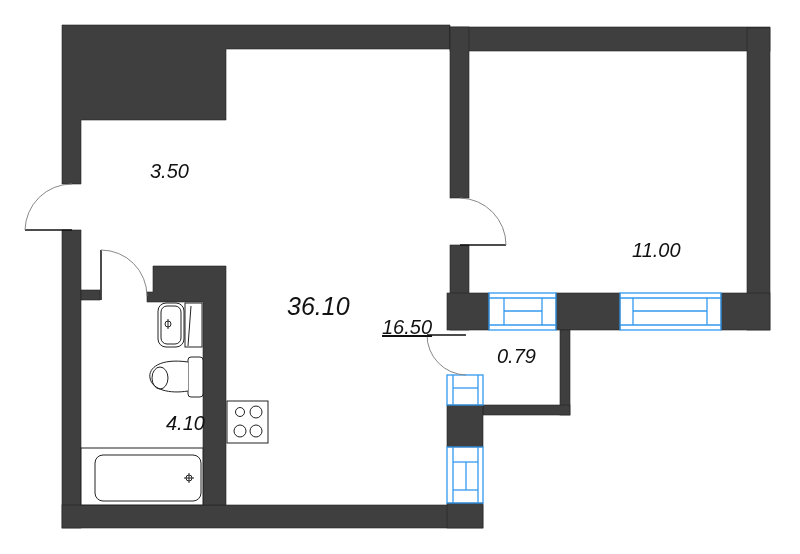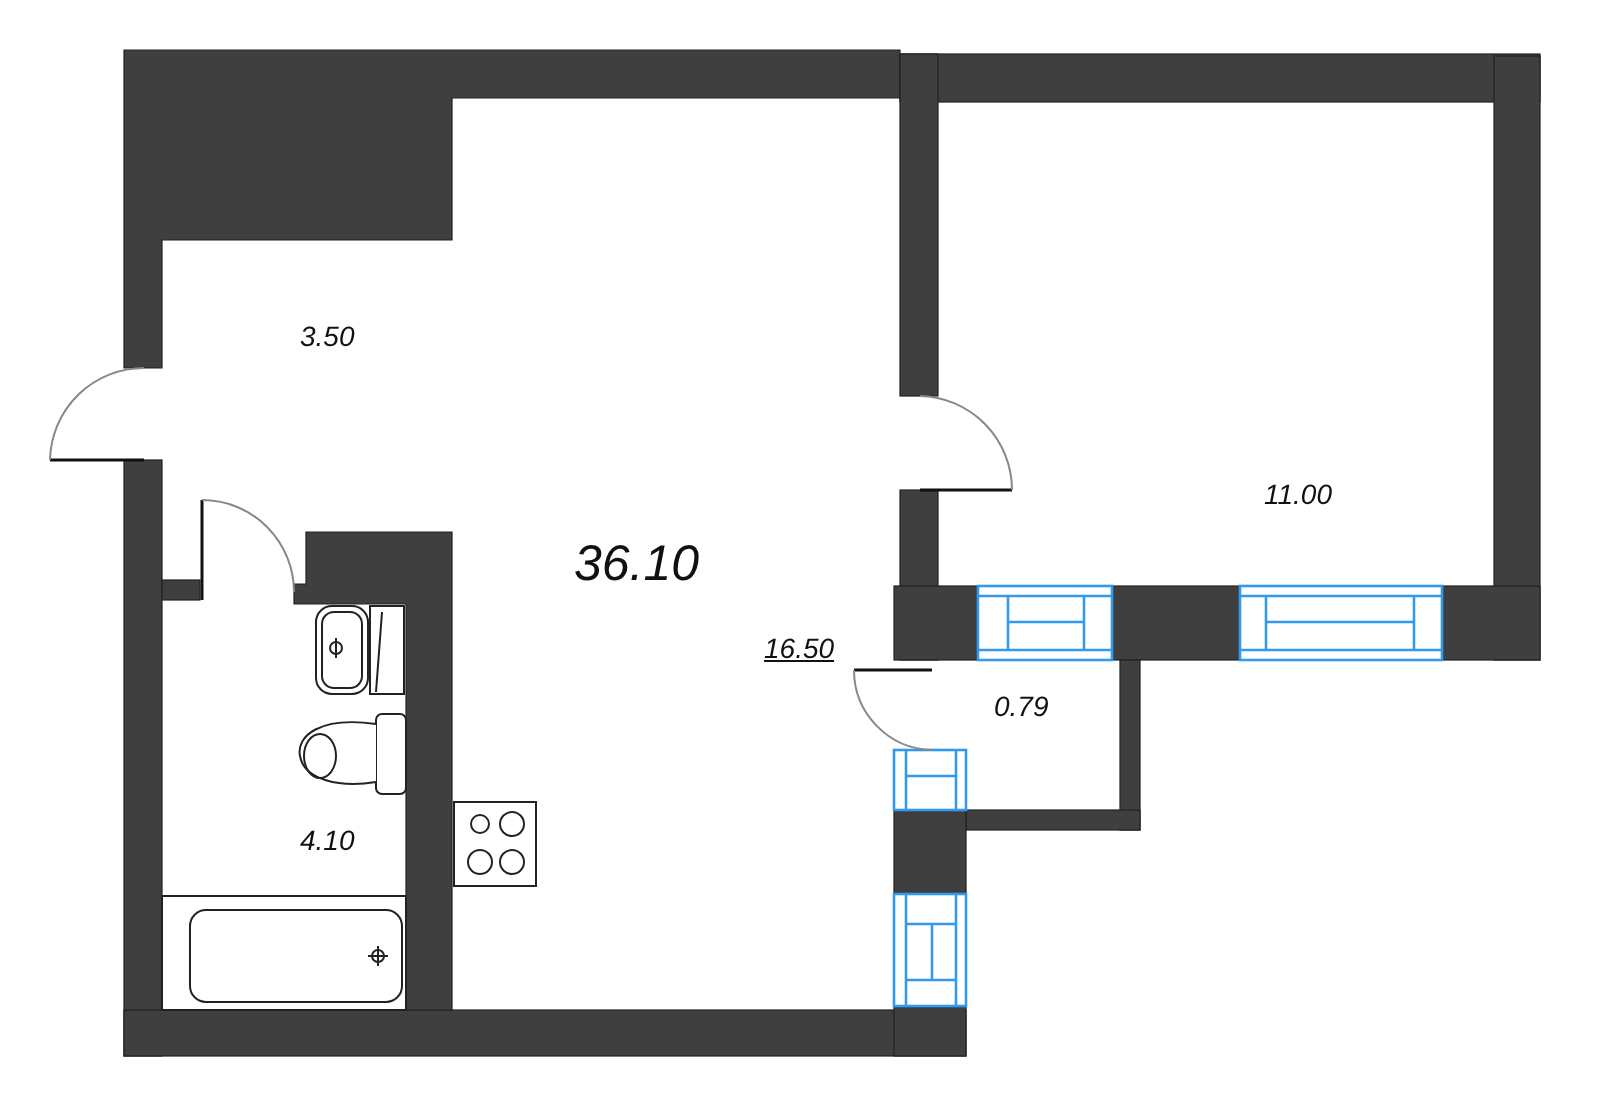--- a/index.html
+++ b/index.html
@@ -1,20 +1,20 @@
 <!DOCTYPE html>
 <html><head>
 <meta charset="utf-8">
 <style>
   html,body{margin:0;padding:0;background:#ffffff;}
   body{width:800px;height:554px;position:relative;overflow:hidden;font-family:"Liberation Sans",sans-serif;}
   svg{position:absolute;left:0;top:0;}
   .label{position:absolute;font-style:italic;color:#111;white-space:nowrap;}
-  .lbl-big{font-size:25px;}
-  .lbl-sm{font-size:14px;}
+  .lbl-big{font-size:25px;margin-top:24px;}
+  .lbl-sm{font-size:20px;}
 </style>
 </head>
 <body>
 
 <svg width="800" height="554" viewBox="0 0 800 554">
   <g fill="#3f3f3f" stroke="#222" stroke-width="0.6">
 
     <path d="M62 25 L450 25 L450 49 L226 49 L226 120 L81 120 L81 184 L62 184 Z"></path>
 
     <rect x="62" y="230" width="19" height="298"></rect>
@@ -124,13 +124,13 @@
       <circle cx="256" cy="431" r="6" fill="none"></circle>
     </g>
   </g>
 </svg>
 
 <div class="label lbl-big" style="left:287px;top:268px;">36.10</div>
 <div class="label lbl-sm" style="left:150px;top:160px;">3.50</div>
 <div class="label lbl-sm" style="left:382px;top:316px;text-decoration:underline;">16.50</div>
 <div class="label lbl-sm" style="left:632px;top:239px;">11.00</div>
 <div class="label lbl-sm" style="left:497px;top:345px;">0.79</div>
-<div class="label lbl-sm" style="left:150px;top:412px;">4.10</div>
+<div class="label lbl-sm" style="left:166px;top:412px;">4.10</div>
 
 </body></html>

